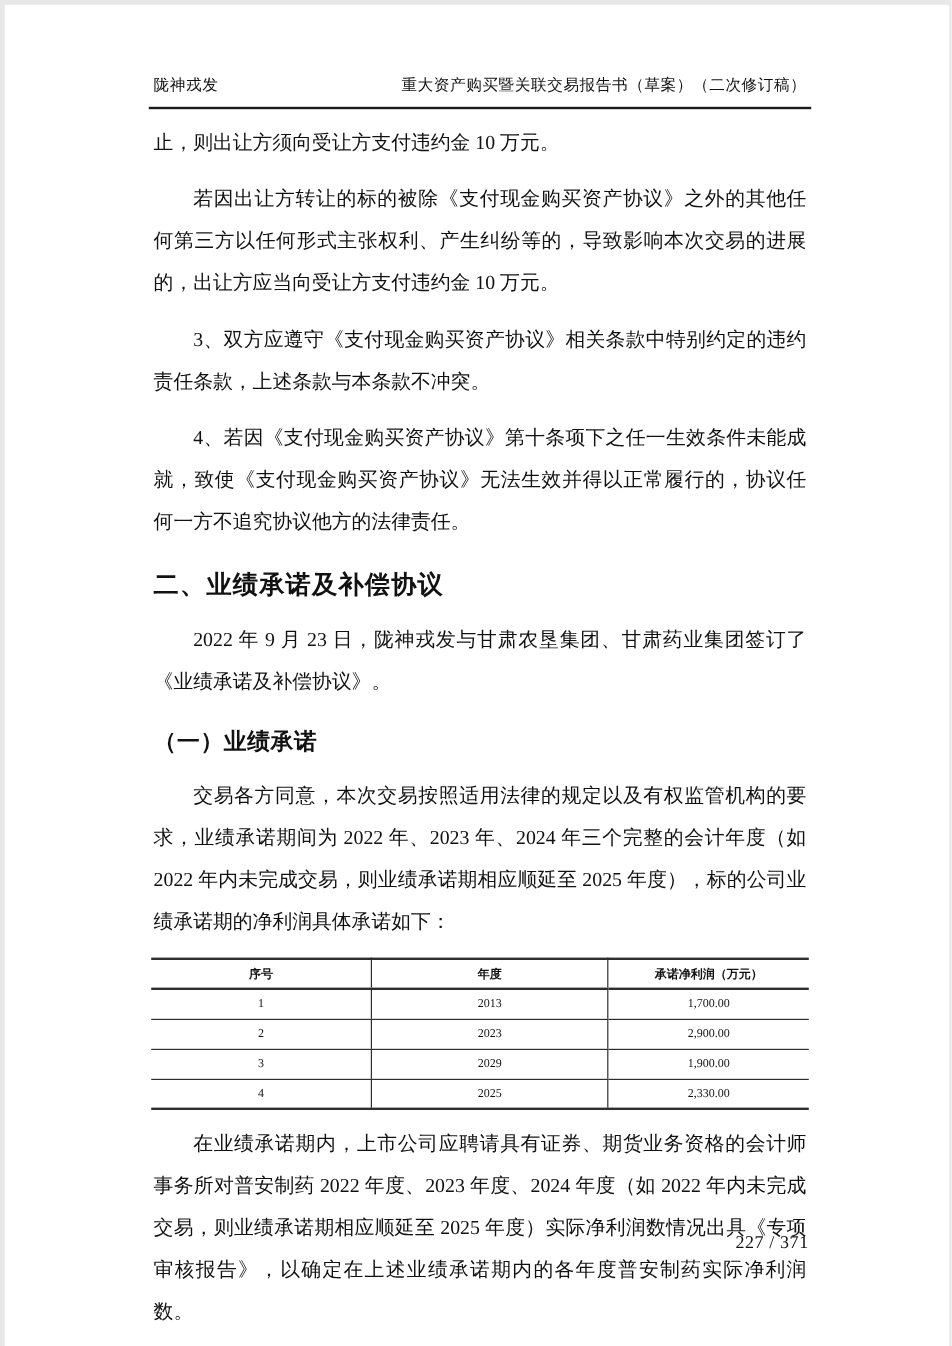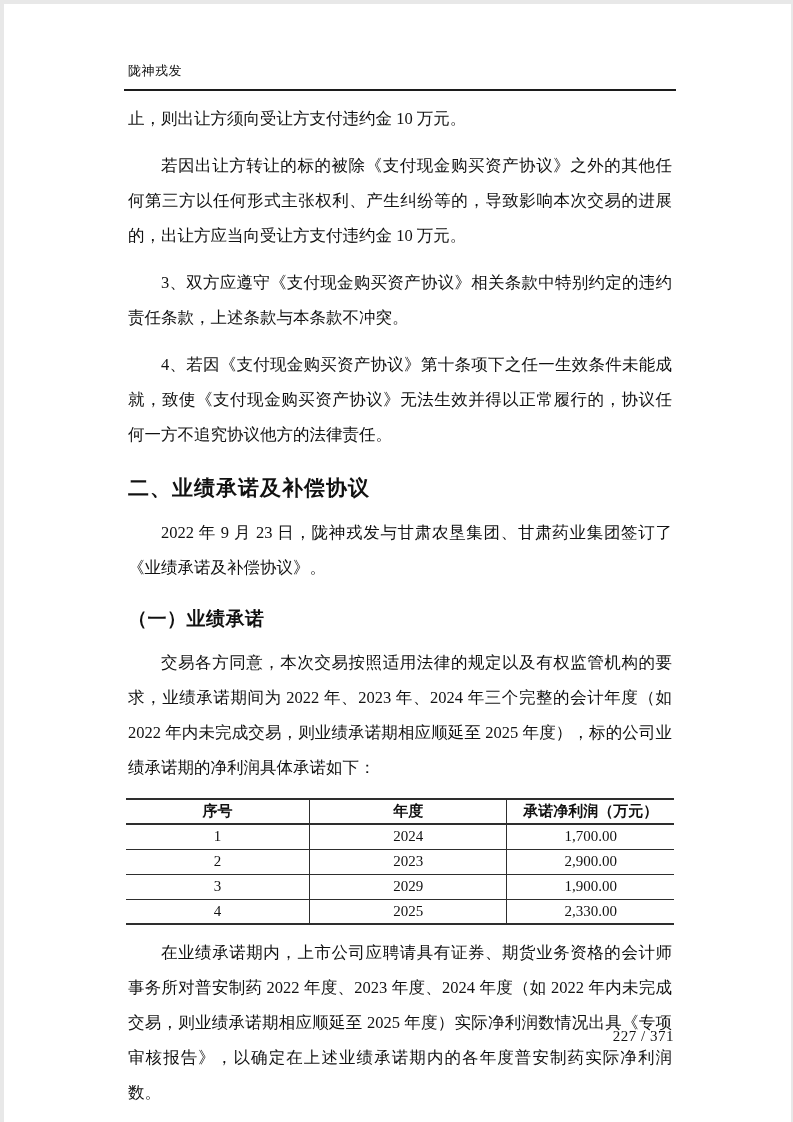--- a/index.html
+++ b/index.html
@@ -59,21 +59,21 @@
     margin-top: 16px;
     letter-spacing: 0.5px;
   }
   
   .commit-table {
     width: 100%;
     border-collapse: collapse;
     margin-top: 11px;
     border-top: 2.5px solid #2e2e2e;
     border-bottom: 2.5px solid #2e2e2e;
-    font-size: 15px;
+    font-size: 10px;
   }
   .commit-table th, .commit-table td {
     height: 25px;
     text-align: center;
     vertical-align: middle;
     border-bottom: 1.8px solid #2e2e2e;
     border-left: 1.5px solid #2e2e2e;
     padding: 0 4px;
     font-weight: normal;
   }
@@ -97,20 +97,21 @@
     letter-spacing: 0.5px;
   }
 </style>
 </head>
 <body>
 
 <div class="page">
 
   <div class="doc-header">
     <span>陇神戎发</span>
+    <span>重大资产购买暨关联交易报告书（草案）（二次修订稿）</span>
   </div>
 
   <div class="content">
 
     <p class="para no-indent">止，则出让方须向受让方支付违约金 10 万元。</p>
 
     <p class="para">若因出让方转让的标的被除《支付现金购买资产协议》之外的其他任何第三方以任何形式主张权利、产生纠纷等的，导致影响本次交易的进展的，出让方应当向受让方支付违约金 10 万元。</p>
 
     <p class="para">3、双方应遵守《支付现金购买资产协议》相关条款中特别约定的违约责任条款，上述条款与本条款不冲突。</p>
 
@@ -128,21 +129,21 @@
       <thead>
         <tr>
           <th class="col-seq">序号</th>
           <th class="col-year">年度</th>
           <th class="col-profit">承诺净利润（万元）</th>
         </tr>
       </thead>
       <tbody>
         <tr>
           <td>1</td>
-          <td>2024</td>
+          <td>2013</td>
           <td>1,700.00</td>
         </tr>
         <tr>
           <td>2</td>
           <td>2023</td>
           <td>2,900.00</td>
         </tr>
         <tr>
           <td>3</td>
           <td>2029</td>

